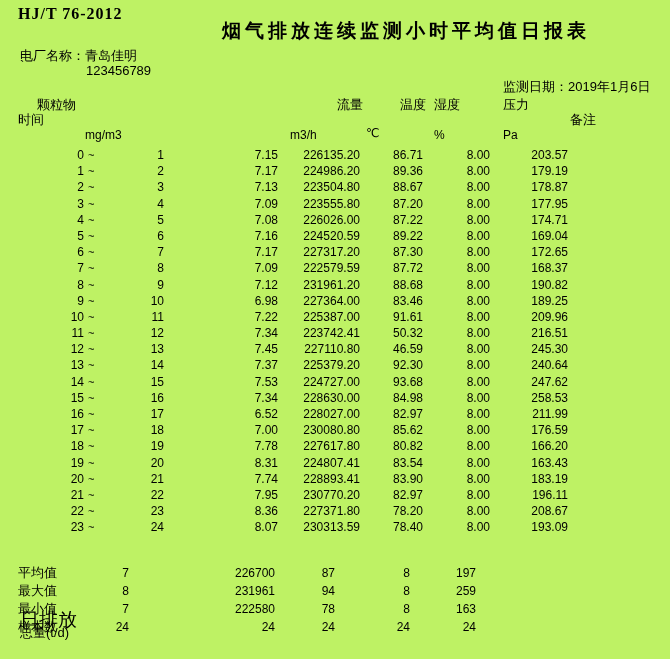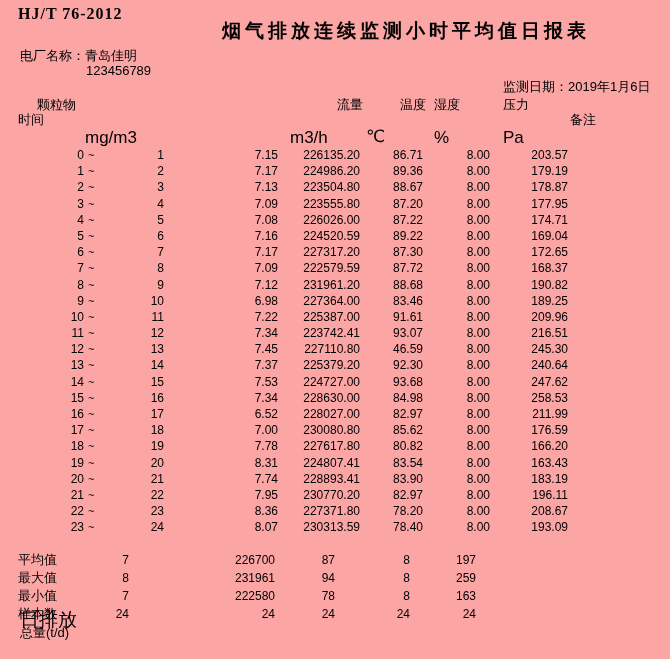--- a/index.html
+++ b/index.html
@@ -1,31 +1,31 @@
 <!DOCTYPE html>
 <html><head>
 <meta charset="utf-8">
 <style>
   html,body{margin:0;padding:0;background:#fff;}
   #page{
-    position:relative;width:670px;height:659px;background:#fca5a5;
+    position:relative;width:670px;height:659px;background:#bef264;
     font-family:"Liberation Sans","DejaVu Sans",sans-serif;color:#000;
     overflow:hidden;
   }
   .abs{position:absolute;white-space:nowrap;}
   .std{left:18px;top:5px;font-family:"Liberation Serif","DejaVu Serif",serif;
        font-weight:bold;font-size:16px;letter-spacing:1px;}
   .title{left:222px;top:18px;font-size:19px;font-weight:bold;letter-spacing:4px;}
   .plant{left:20px;top:47px;font-size:13px;}
   .mark{left:20px;top:58px;font-size:13px;}
   .pcode{left:86px;top:63px;font-size:13px;}
   .mdate{left:503px;top:78px;font-size:13px;}
 
   .ch{font-size:13px;}
-  .unit{font-size:17px;}
+  .unit{font-size:12px;}
   .h-pm{left:37px;top:96px;}
   .h-flow{left:337px;top:96px;}
   .h-temp{left:400px;top:96px;}
   .h-hum{left:434px;top:96px;}
   .h-press{left:503px;top:96px;}
   .h-time{left:18px;top:111px;}
   .h-remark{left:570px;top:111px;}
   .u-pm{left:85px;top:128px;}
   .u-flow{left:290px;top:128px;}
   .u-temp{left:366px;top:126px;}
@@ -37,21 +37,21 @@
   .data-row .cell{position:absolute;top:0;}
   .c-start{right:586px;}
   .c-tilde{left:88px;top:-3px;font-size:11px;}
   .c-end{right:506px;}
   .c-pm{right:392px;}
   .c-flow{right:310px;text-align:center;}
   .c-temp{right:247px;}
   .c-hum{right:180px;}
   .c-press{right:102px;}
 
-  #summary{position:absolute;left:0;top:551px;width:583px;}
+  #summary{position:absolute;left:0;top:564px;width:583px;}
   .sum-row{position:relative;height:18px;font-size:12px;line-height:18px;}
   .sum-row .cell{position:absolute;top:0;}
   .s-label{left:18px;font-size:13px;}
   .s-pm{right:454px;}
   .s-flow{right:308px;}
   .s-temp{right:248px;}
   .s-hum{right:173px;}
   .s-press{right:107px;}
 
   .f1{left:20px;top:607px;font-size:19px;}
@@ -205,21 +205,21 @@
     <span class="cell c-hum">8.00</span>
     <span class="cell c-press">209.96</span>
   </div>
 
   <div class="data-row">
     <span class="cell c-start">11</span>
     <span class="cell c-tilde">~</span>
     <span class="cell c-end">12</span>
     <span class="cell c-pm">7.34</span>
     <span class="cell c-flow">223742.41</span>
-    <span class="cell c-temp">93.07</span>
+    <span class="cell c-temp">50.32</span>
     <span class="cell c-hum">8.00</span>
     <span class="cell c-press">216.51</span>
   </div>
 
   <div class="data-row">
     <span class="cell c-start">12</span>
     <span class="cell c-tilde">~</span>
     <span class="cell c-end">13</span>
     <span class="cell c-pm">7.45</span>
     <span class="cell c-flow">227110.80</span>

